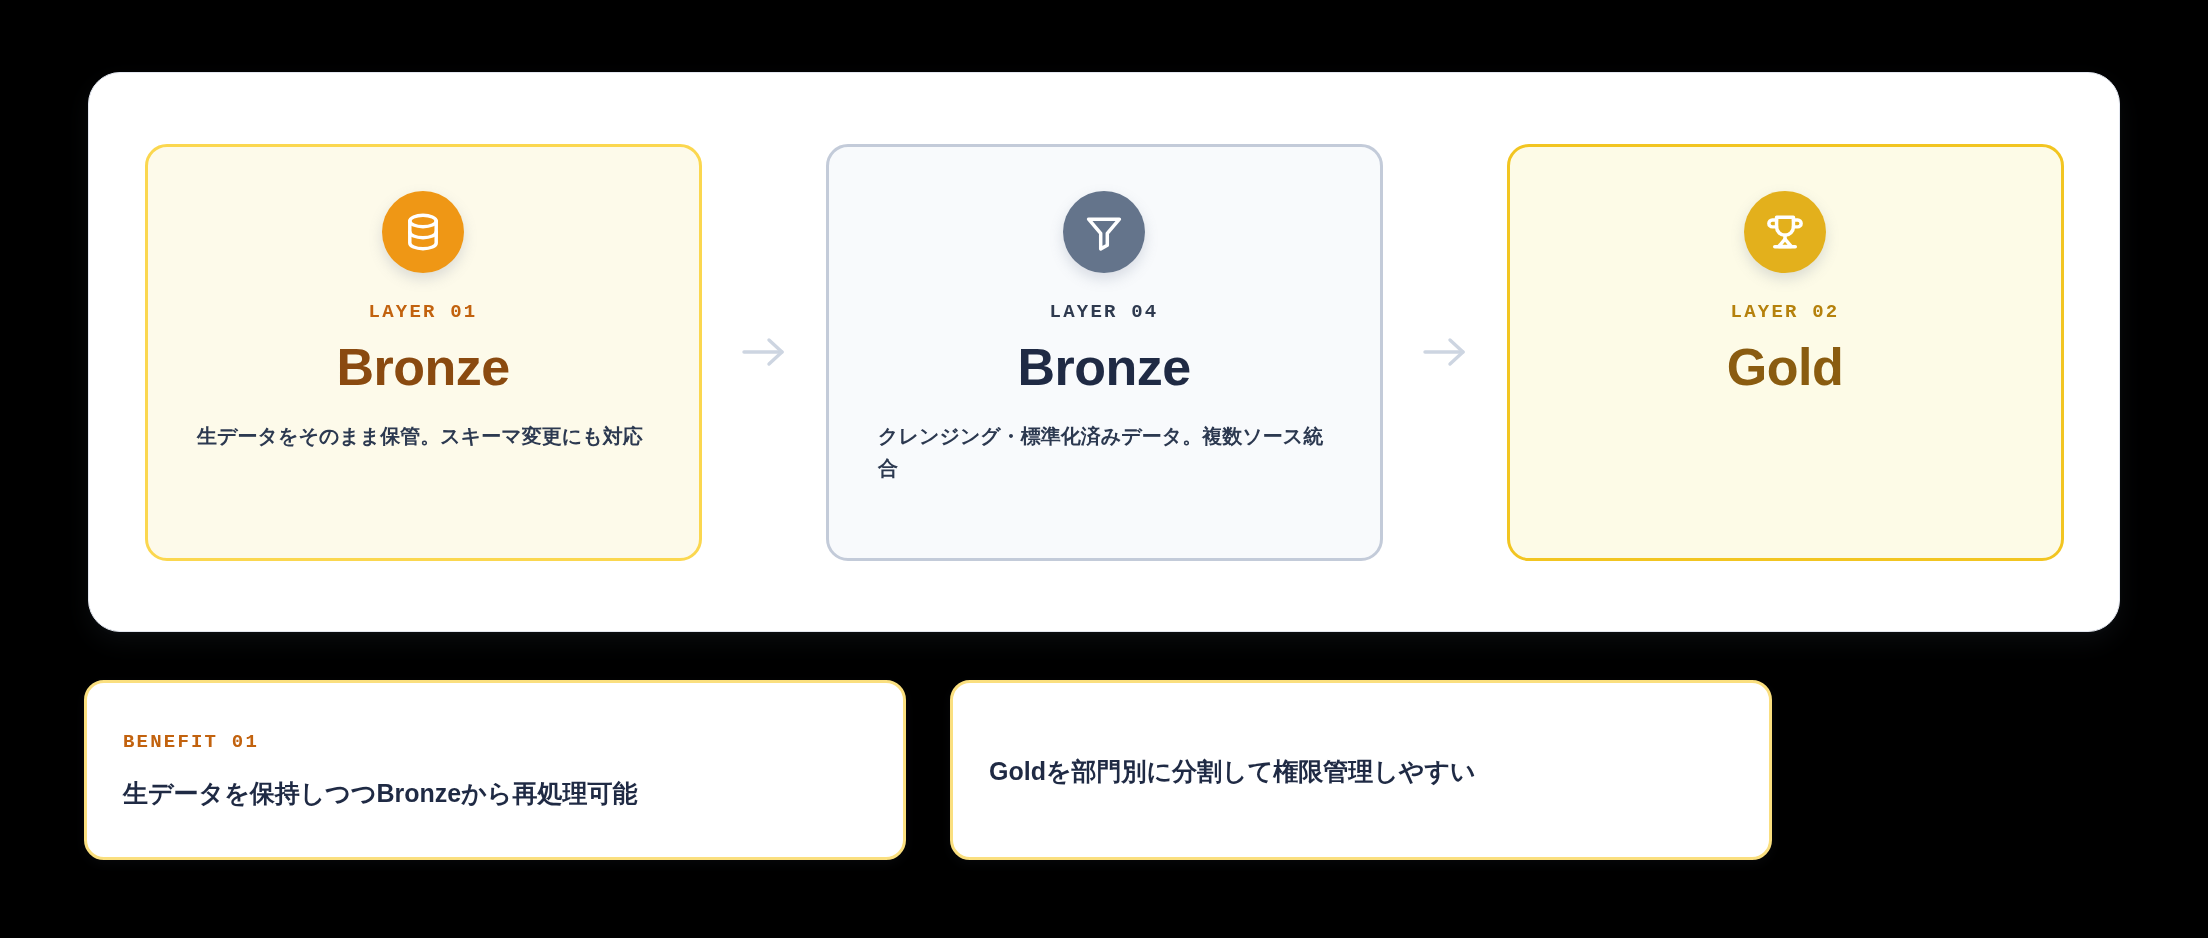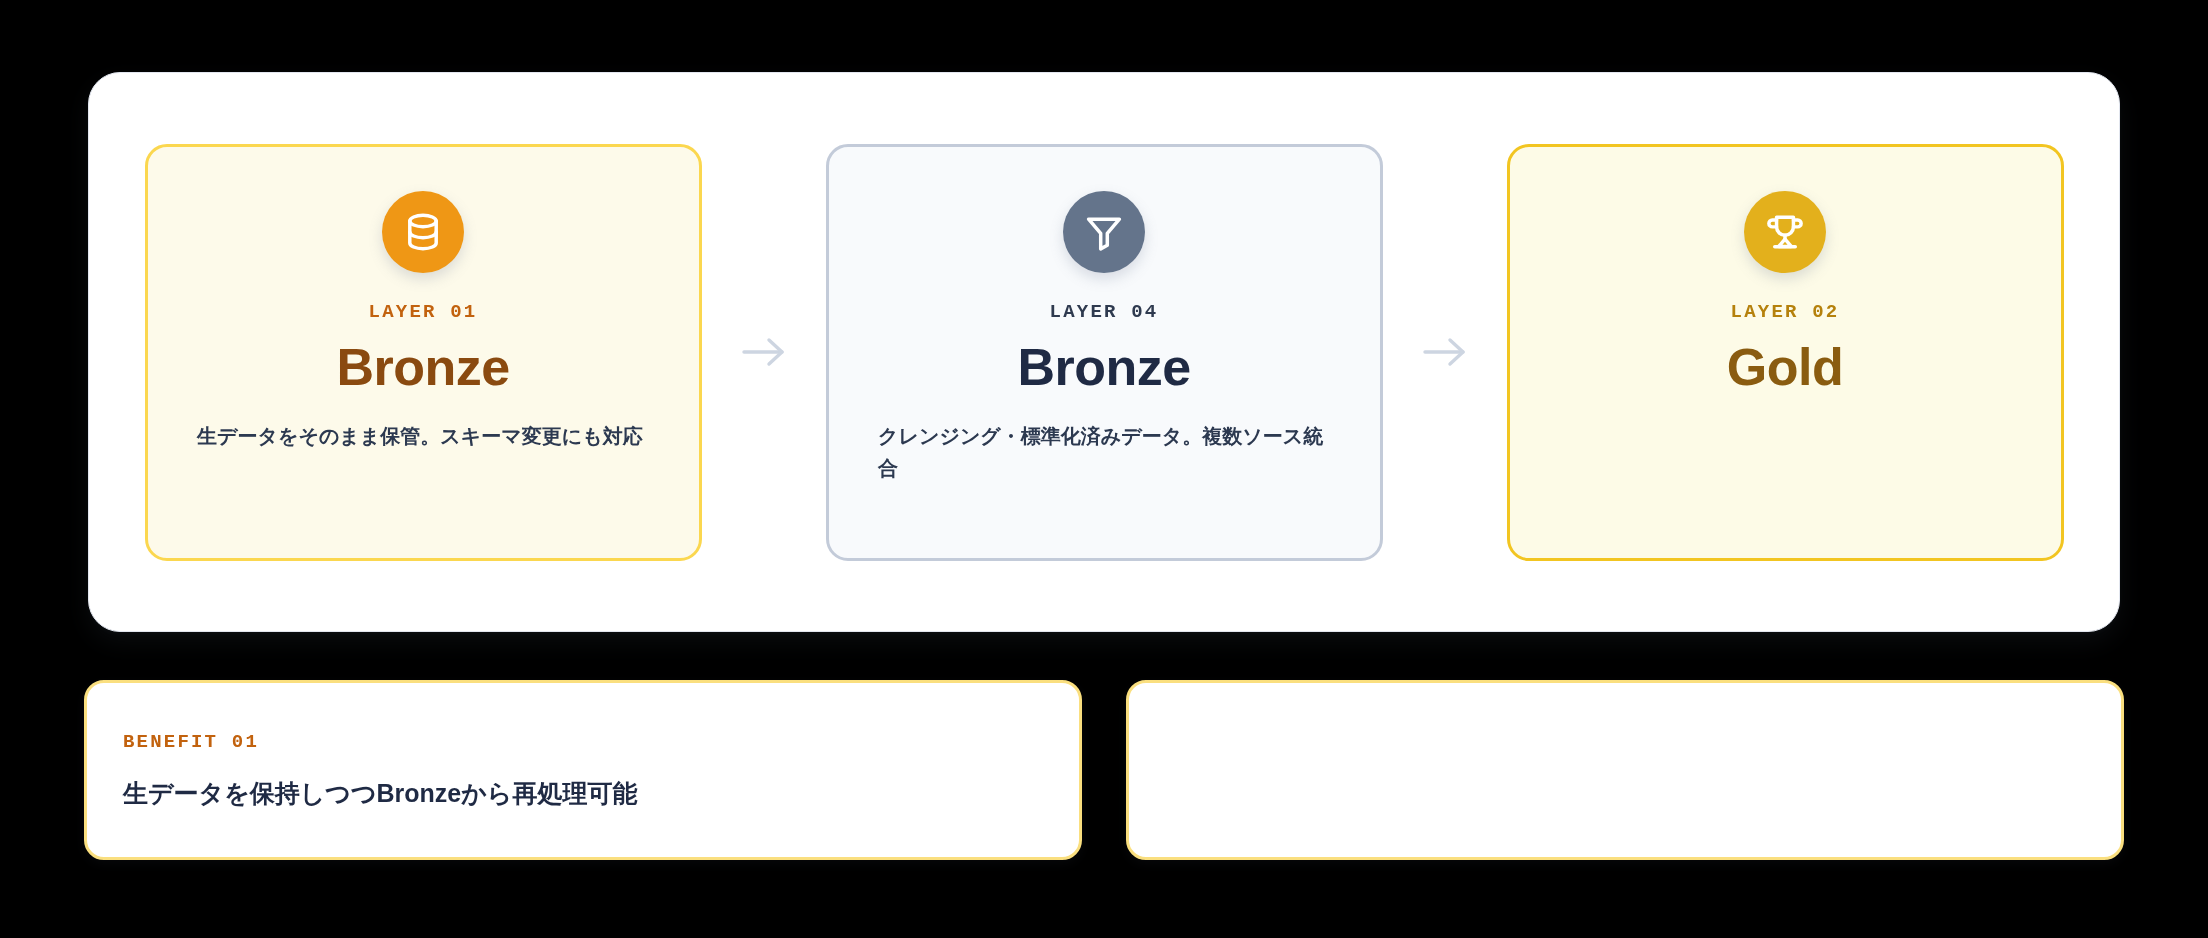--- a/index.html
+++ b/index.html
@@ -121,21 +121,21 @@
     align-items:center;
     justify-content:center;
   }
   .arrow-wrap svg { display:block; }
 
   
   .benefits-row {
     position:absolute;
     left:84px;
     top:680px;
-    width:2040px;
+    width:1688px;
     display:flex;
     gap:44px;
   }
 
   .benefit-card {
     flex:1 1 0;
     height:180px;
     background:#ffffff;
     border:3px solid #fadf7f;
     border-radius:20px;
@@ -224,17 +224,18 @@
   </div>
 
   <div class="benefits-row">
 
     <div class="benefit-card">
       <div class="benefit-kicker">BENEFIT 01</div>
       <div class="benefit-text">生データを保持しつつBronzeから再処理可能</div>
     </div>
 
     <div class="benefit-card">
+      <div class="benefit-text">Goldを部門別に分割して権限管理しやすい</div>
     </div>
 
   </div>
 
 </div>
 
 </body></html>

